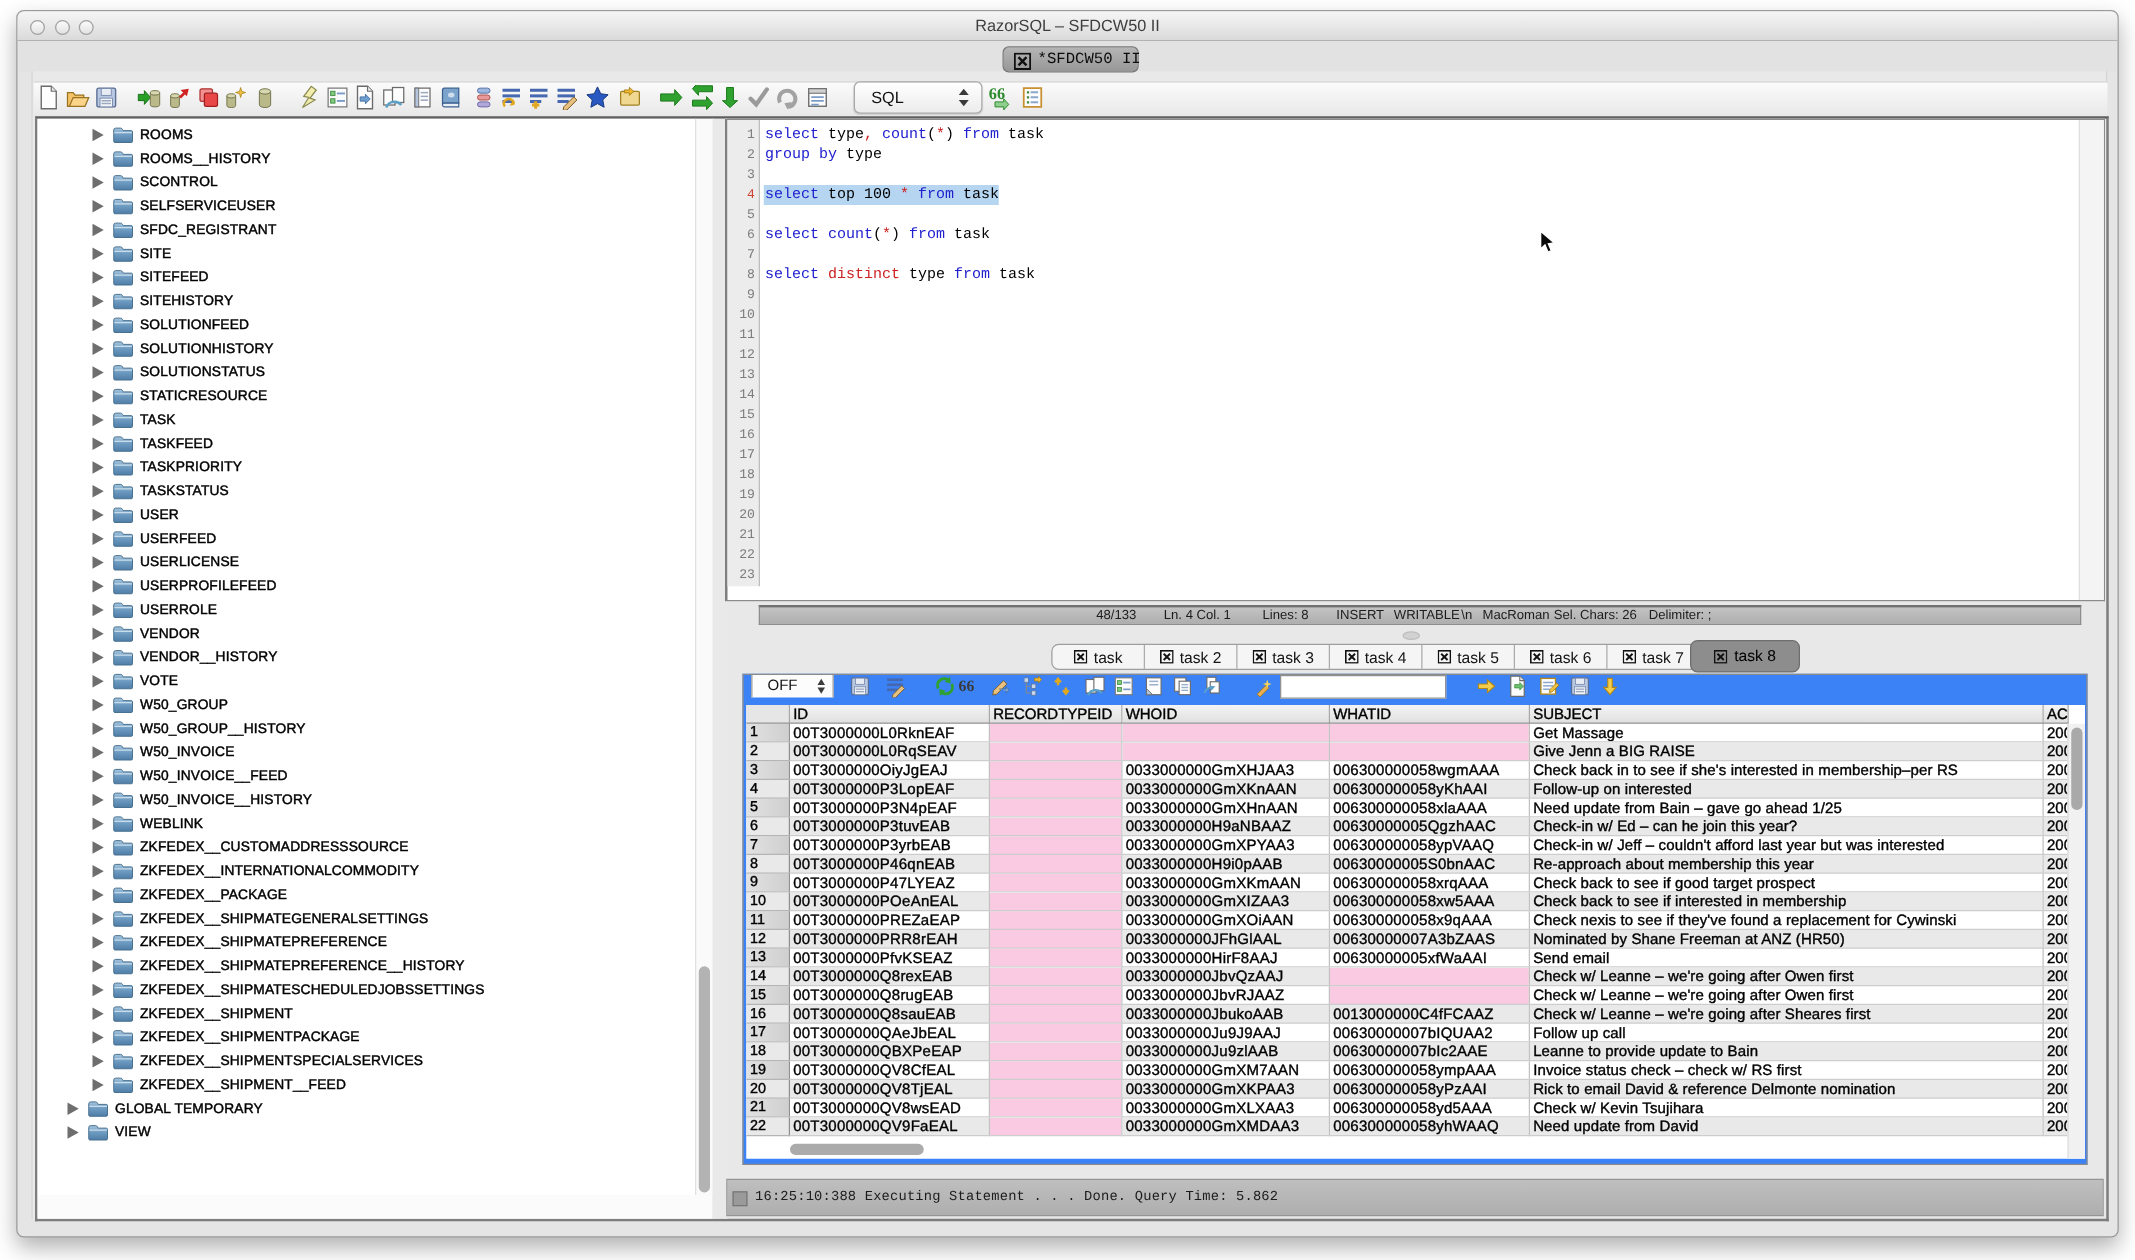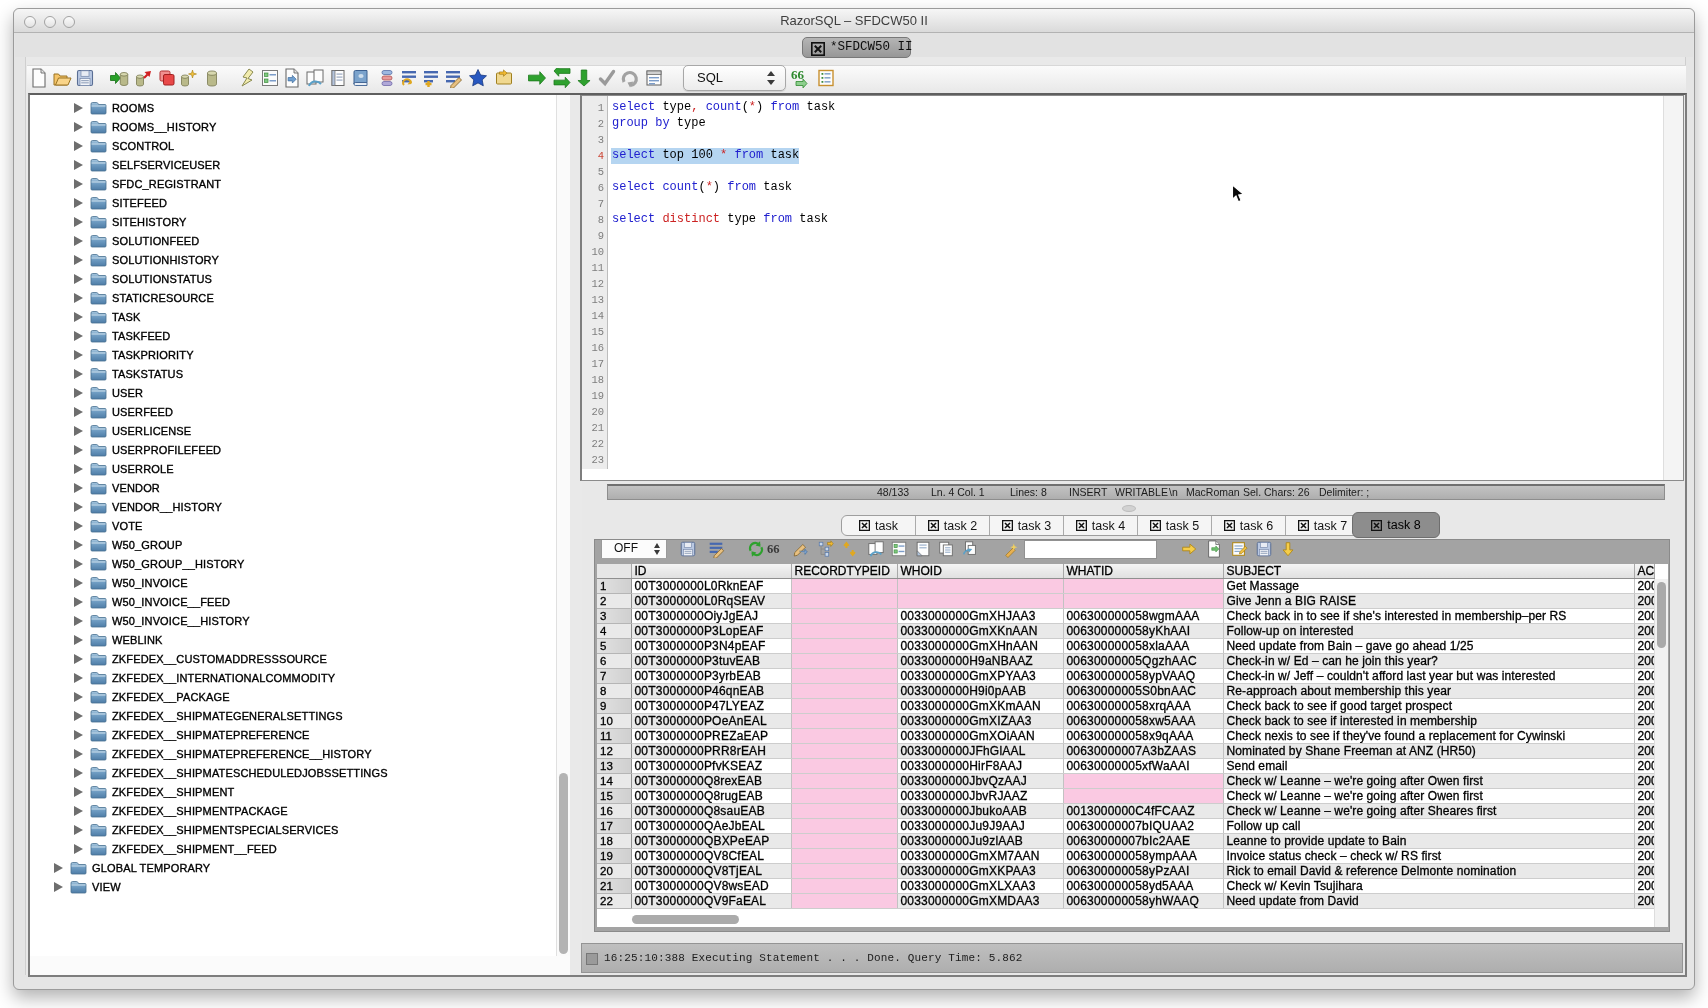--- a/index.html
+++ b/index.html
@@ -40,21 +40,21 @@
 
 #edstatus{position:absolute;left:577px;top:389px;width:1056px;height:13px;background:linear-gradient(#c3c3c3,#aeaeae);border:1px solid #8d8d8d;border-top:2px solid #707070;font-size:11px;color:#1c1c1c;}
 #edstatus span{position:absolute;top:0px;white-space:nowrap;line-height:13px;}#edstatus{font-size:10.5px !important;}
 #dimple{position:absolute;left:1092px;top:410px;width:12px;height:5px;border-radius:50%;background:#d2d2d2;border:1px solid #bdbdbd;}
 
 #ttabs{position:absolute;left:811px;top:420px;width:596px;height:21px;background:#f5f5f5;border:1px solid #9e9e9e;border-radius:6px;box-sizing:border-box;display:flex;}
 .ttab{width:73px;height:19px;border-right:1px solid #ababab;display:flex;align-items:center;justify-content:center;font-size:12.5px;color:#141414;gap:5px;}
 .ttab:last-child{border-right:none;}
 #seltab{position:absolute;left:1322px;top:417px;width:88px;height:26px;background:#8d8d8d;border:1px solid #6e6e6e;border-radius:6px;box-sizing:border-box;display:flex;align-items:center;justify-content:center;font-size:12.5px;color:#000;gap:5px;}
 
-#results{position:absolute;left:564px;top:444px;width:1076px;height:393px;border:1px solid #8a8a8a;background:#a3a3a3;box-sizing:border-box;}
+#results{position:absolute;left:564px;top:444px;width:1076px;height:393px;border:1px solid #8a8a8a;background:#3b82f6;box-sizing:border-box;}
 #gtbar{position:absolute;left:-2px;top:-2px;width:100%;height:26px;}
 #grid{position:absolute;left:2px;top:24px;width:1071px;height:363px;background:#fff;overflow:hidden;}
 table{border-collapse:collapse;table-layout:fixed;width:1057px;}
 td,th{padding:0 0 0 3px;font-size:12px;font-weight:normal;text-align:left;white-space:nowrap;overflow:hidden;height:14px;line-height:14px;color:#000;box-sizing:border-box;-webkit-text-stroke:0.3px #000;}
 th{background:linear-gradient(#f4f4f4,#e0e0e0);border-right:1px solid #a8a8a8;border-bottom:1px solid #8f8f8f;}
 td{border-right:1px solid #c2c2c2;border-bottom:1px solid #cdcdcd;letter-spacing:0.2px;}
 td.s{letter-spacing:0.1px;}td.num{font-size:11.5px;}
 tr.even td{background:#e9e9e9;}
 td.num{background:linear-gradient(90deg,#e2e2e2,#cfcfcf);border-right:1px solid #909090;border-bottom:1px solid #b5b5b5;letter-spacing:0;}
 #grid td.pk{background:#fac9e2 !important;}
@@ -265,20 +265,23 @@
               </svg>ROOMS__HISTORY</div>
 <div class="tr"><span class="tw"></span><svg class="fo" width="17" height="14">
                 <use href="#fold"></use>
               </svg>SCONTROL</div>
 <div class="tr"><span class="tw"></span><svg class="fo" width="17" height="14">
                 <use href="#fold"></use>
               </svg>SELFSERVICEUSER</div>
 <div class="tr"><span class="tw"></span><svg class="fo" width="17" height="14">
                 <use href="#fold"></use>
               </svg>SFDC_REGISTRANT</div>
+<div class="tr"><span class="tw"></span><svg class="fo" width="17" height="14">
+                <use href="#fold"></use>
+              </svg>SITE</div>
 <div class="tr"><span class="tw"></span><svg class="fo" width="17" height="14">
                 <use href="#fold"></use>
               </svg>SITEFEED</div>
 <div class="tr"><span class="tw"></span><svg class="fo" width="17" height="14">
                 <use href="#fold"></use>
               </svg>SITEHISTORY</div>
 <div class="tr"><span class="tw"></span><svg class="fo" width="17" height="14">
                 <use href="#fold"></use>
               </svg>SOLUTIONFEED</div>
 <div class="tr"><span class="tw"></span><svg class="fo" width="17" height="14">

